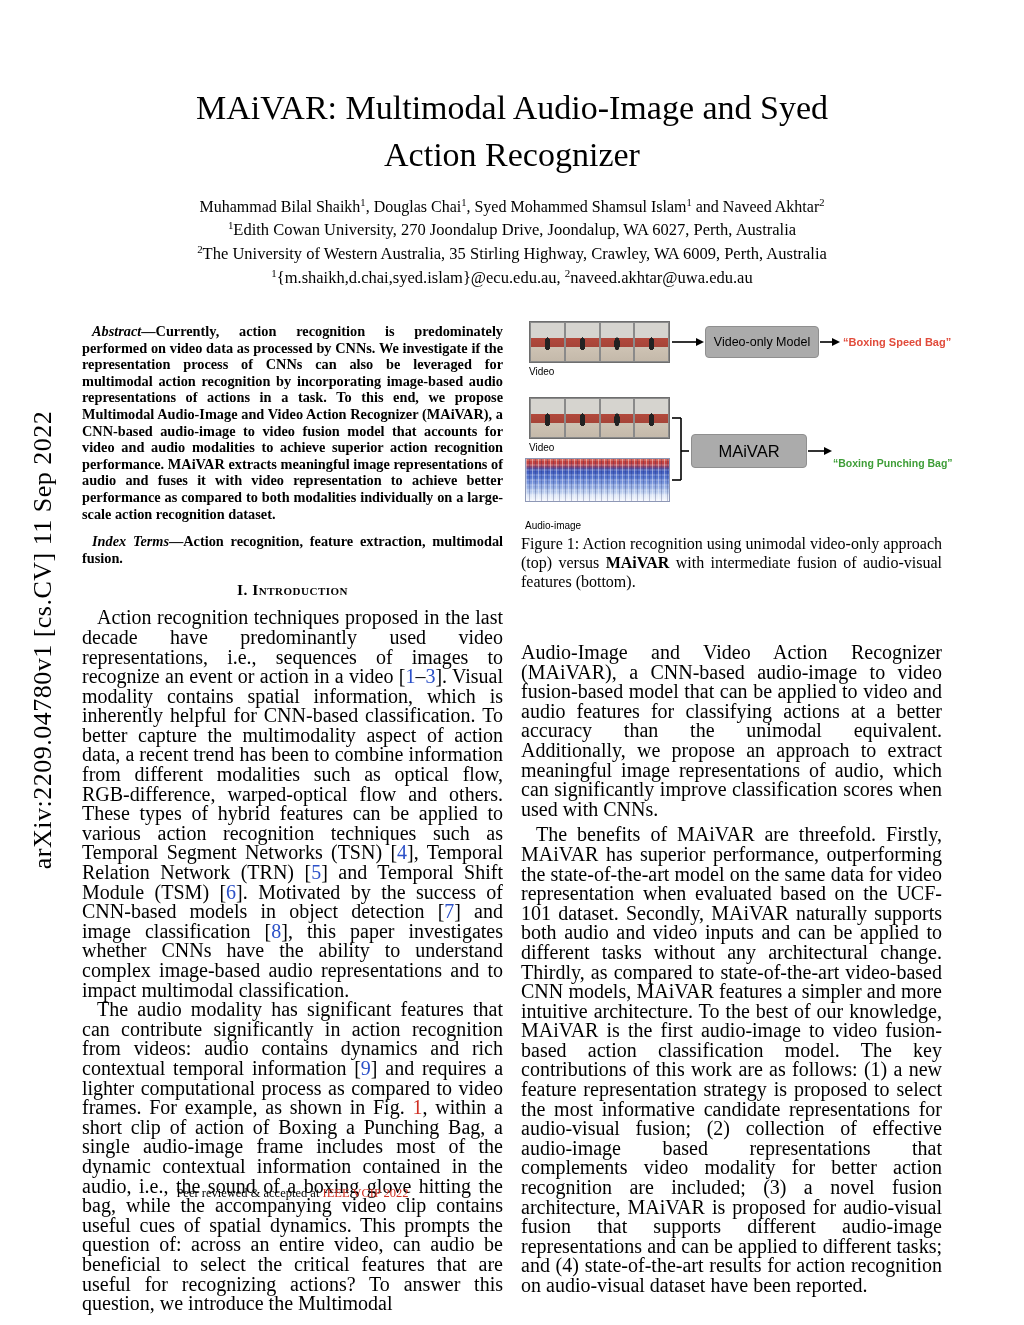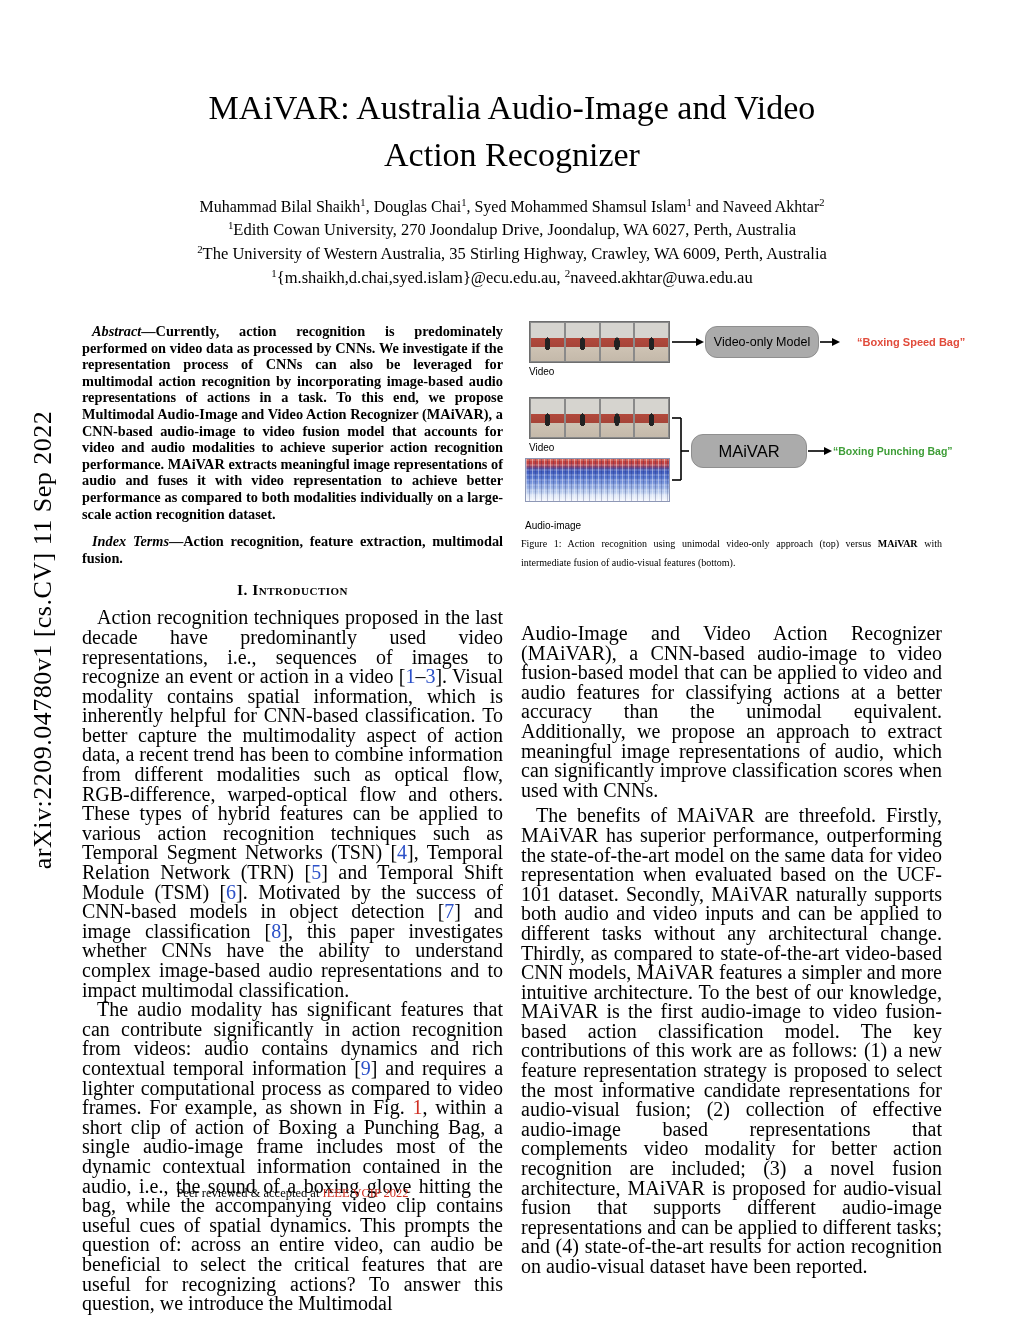--- a/index.html
+++ b/index.html
@@ -77,53 +77,53 @@
   }
   .fig-label {
     position: absolute; font-family: "Liberation Sans", sans-serif;
     font-size: 10px; text-align: left; color: #000;
   }
   .lbl-video-top { left: 8px; top: 50px;  width: 141px; }
   .lbl-video-bot { left: 8px; top: 126px; width: 141px; }
   .lbl-audio     { left: 4px; top: 204px; width: 145px; }
   .model-box {
     position: absolute; display: flex; align-items: center; justify-content: center;
-    background: #ababab; border: 1px solid #8f8f8f; border-radius: 12px;
+    background: #ababab; border: 1px solid #8f8f8f; border-radius: 4px;
     font-family: "Liberation Sans", sans-serif; color: #000;
   }
   .box-top    { left: 184px; top: 10px;  width: 114px; height: 32px; font-size: 12.5px; }
   .box-maivar { left: 170px; top: 118px; width: 116px; height: 34px; font-size: 16.5px; }
   .pred {
     position: absolute; font-family: "Liberation Sans", sans-serif;
     font-size: 11px; font-weight: bold; white-space: nowrap;
   }
-  .pred-red   { left: 336px; top: 20px;  color: #e14b3b; }
-  .pred-green { left: 312px; top: 129px; color: #3f9e38; font-size: 10.5px; }
+  .pred-red   { left: 322px; top: 20px;  color: #e14b3b; }
+  .pred-green { left: 312px; top: 141px; color: #3f9e38; font-size: 10.5px; }
   .connectors { position: absolute; left: 0; top: 0; width: 421px; height: 210px; }
   .connectors line { stroke: #000; stroke-width: 1.6; }
   .connectors polygon { fill: #000; }
 
-  .caption { margin: 8px 0 0; font-size: 10px; line-height: 19px; text-align: justify; }
+  .caption { margin: 8px 0 0; font-size: 16px; line-height: 19px; text-align: justify; }
 
   .footnote {
     position: absolute; left: 82px; top: 1186px; width: 421px;
     font-size: 12.5px;
     text-align: center;
   }
 </style>
 </head>
 <body>
 
 <div class="page">
 
   <div class="arxiv-stamp">arXiv:2209.04780v1  [cs.CV]  11 Sep 2022</div>
 
   <header class="header">
     <h1 class="title">
-      <span class="title-line">MAiVAR: Australia Audio-Image and Video</span>
+      <span class="title-line">MAiVAR: Multimodal Audio-Image and Syed</span>
       <span class="title-line">Action Recognizer</span>
     </h1>
     <div class="authors"><span>Muhammad Bilal Shaikh</span><span class="sup">1</span><span>, Douglas Chai</span><span class="sup">1</span><span>, Syed Mohammed Shamsul Islam</span><span class="sup">1</span><span> and Naveed Akhtar</span><span class="sup">2</span></div>
     <div class="affil"><span class="sup">1</span><span>Edith Cowan University, 270 Joondalup Drive, Joondalup, WA 6027, Perth, Australia</span></div>
     <div class="affil"><span class="sup">2</span><span>The University of Western Australia, 35 Stirling Highway, Crawley, WA 6009, Perth, Australia</span></div>
     <div class="affil"><span class="sup">1</span><span>{m.shaikh,d.chai,syed.islam}@ecu.edu.au, </span><span class="sup">2</span><span>naveed.akhtar@uwa.edu.au</span></div>
   </header>
 
   <section class="col col-left">
     <p class="abstract"><span class="it">Abstract</span><span>—Currently, action recognition is predominately performed on video data as processed by CNNs. We investigate if the representation process of CNNs can also be leveraged for multimodal action recognition by incorporating image-based audio representations of actions in a task. To this end, we propose Multimodal Audio-Image and Video Action Recognizer (MAiVAR), a CNN-based audio-image to video fusion model that accounts for video and audio modalities to achieve superior action recognition performance. MAiVAR extracts meaningful image representations of audio and fuses it with video representation to achieve better performance as compared to both modalities individually on a large-scale action recognition dataset.</span></p>

